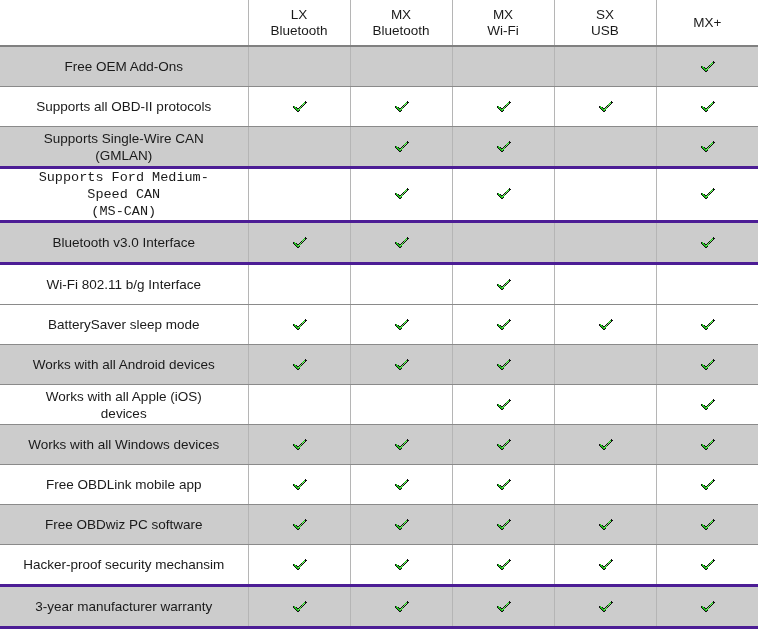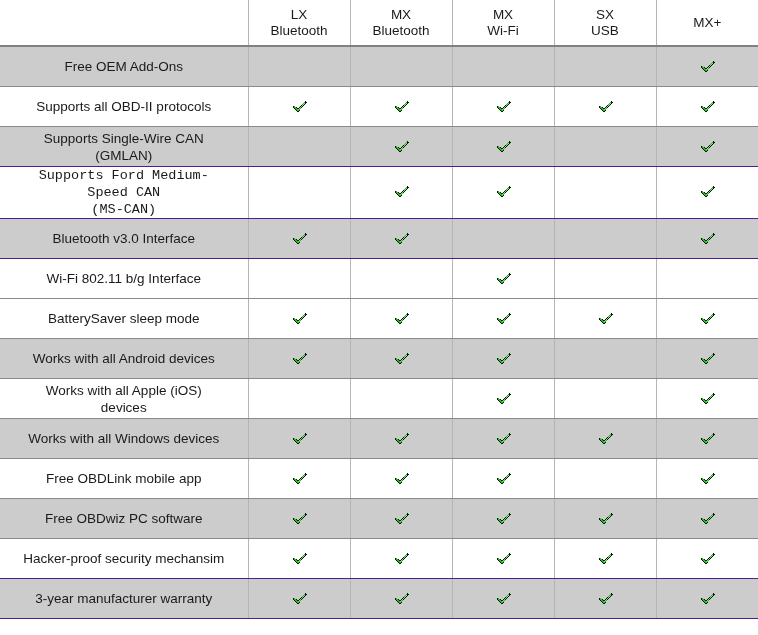--- a/index.html
+++ b/index.html
@@ -50,21 +50,21 @@
     border-left:1px solid #b5b5b5;
   }
   tbody td.label{
     border-left:none;
     padding:0 22px;
     text-align:center;
   }
   tbody tr.shade td{background:#cccccc;}
   tbody tr.plain td{background:#ffffff;margin-top:11px;}
   tbody tr.tall td{height:45px;font-family:Liberation Mono, monospace;}
-  tbody tr.dark-rule td{border-bottom:1px solid #4c1d95;}
+  tbody tr.dark-rule td{border-bottom:3px solid #4c1d95;}
 
   .lbl2{display:block;}
 
   
   .check{
     display:inline-block;
     width:15px;height:14px;
     line-height:0;
     vertical-align:middle;
   }

